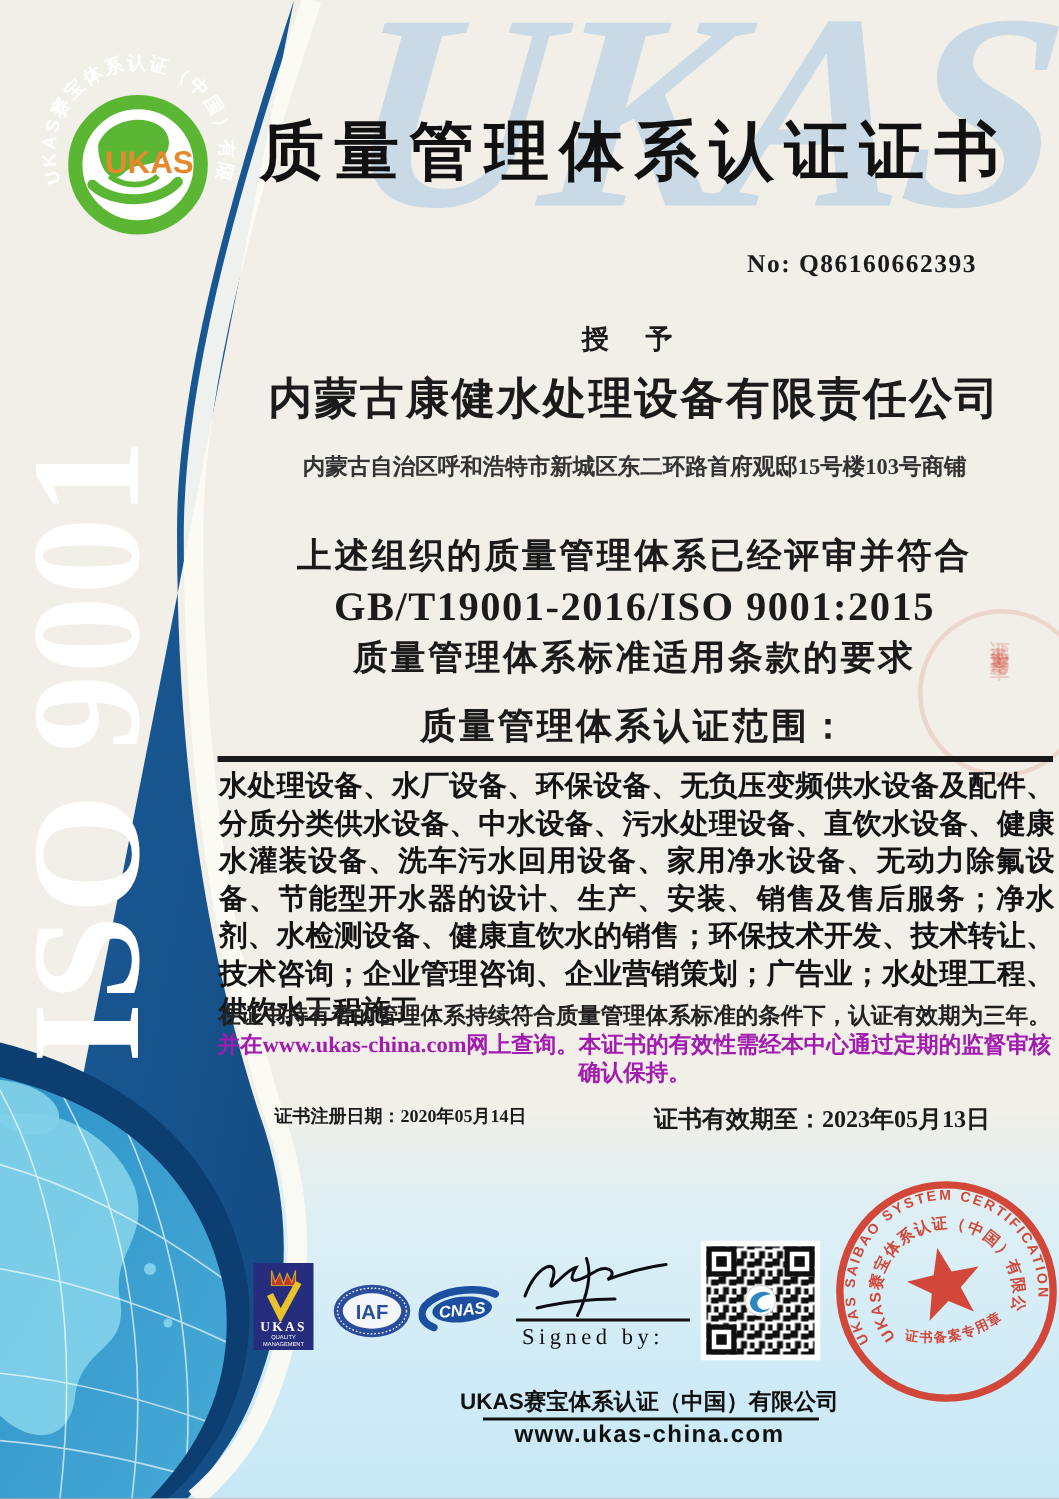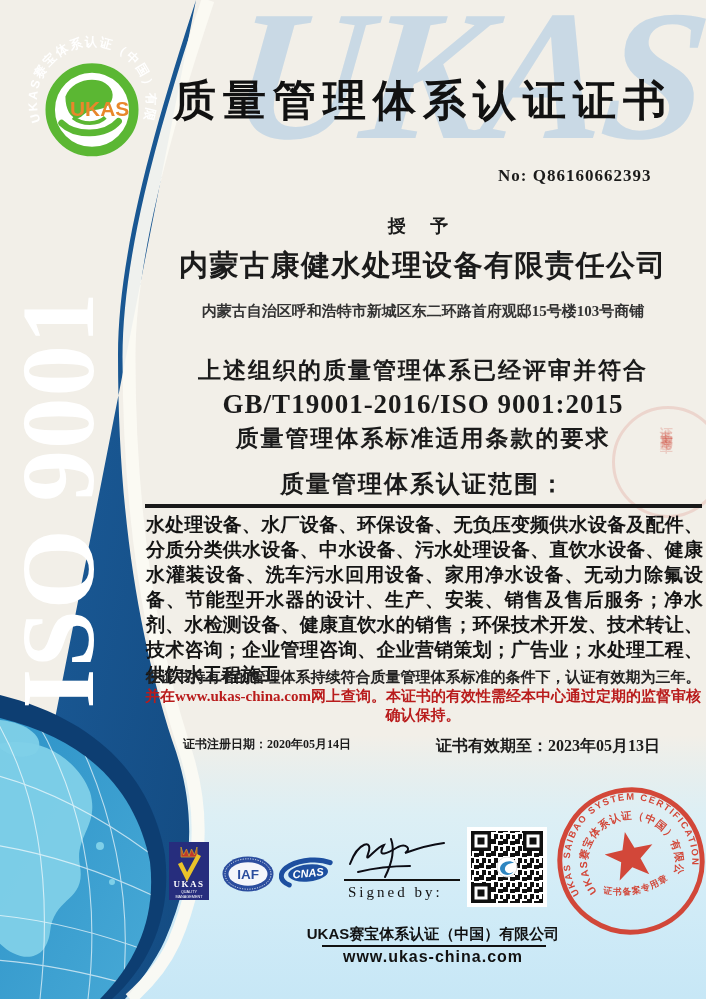--- a/index.html
+++ b/index.html
@@ -38,21 +38,21 @@
   .conf1{top:355px;font-size:23px;font-weight:bold;letter-spacing:2px;}
   .std{top:389px;font-size:27px;font-weight:600;letter-spacing:1px;}
   .conf2{top:423px;font-size:23px;font-weight:bold;letter-spacing:2px;}
   .scopehead{top:468px;font-size:24px;font-weight:bold;letter-spacing:2px;}
   .rule{left:145px;top:504px;width:557px;height:4px;background:#191919;z-index:4;}
   .scope{
     left:146px;top:512px;width:557px;font-size:19px;font-weight:bold;
     line-height:25px;text-align:justify;color:#141414;z-index:4;
   }
   .note1{top:668px;font-size:15px;font-weight:bold;color:#222;}
-  .note2{top:687px;font-size:15px;font-weight:bold;color:#b91c1c;}
+  .note2{top:687px;font-size:15px;font-weight:bold;color:#a21caf;}
   .date1{left:183px;top:736px;font-size:12px;font-weight:bold;z-index:4;}
   .date2{left:436px;top:736px;font-size:16px;font-weight:bold;z-index:4;}
   
   .faintseal{
     left:612px;top:406px;width:112px;height:112px;border-radius:50%;
     border:3px solid rgba(204,59,43,.14);z-index:2;
   }
   .faintseal .col{
     position:absolute;left:38px;top:8px;width:22px;height:96px;
     writing-mode:vertical-rl;font-size:13px;font-weight:bold;

